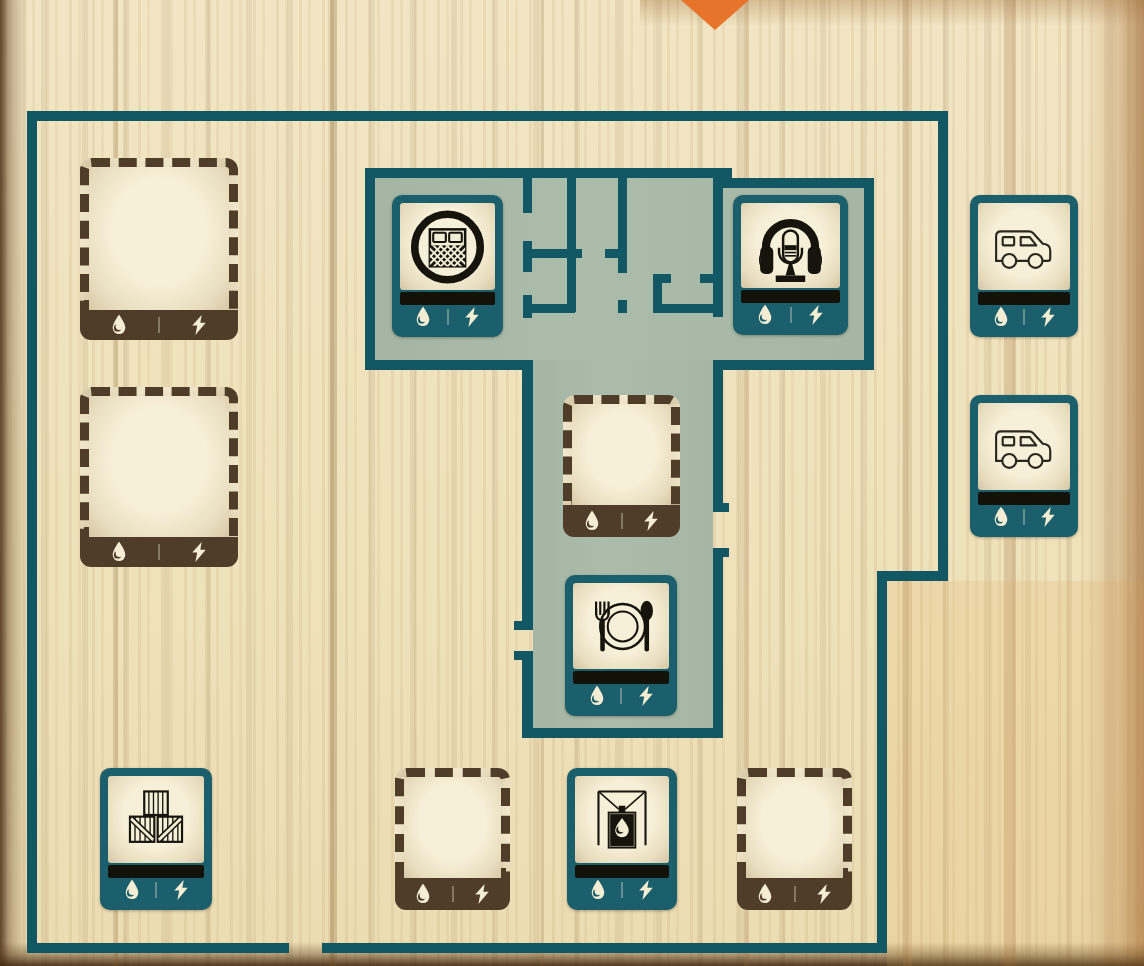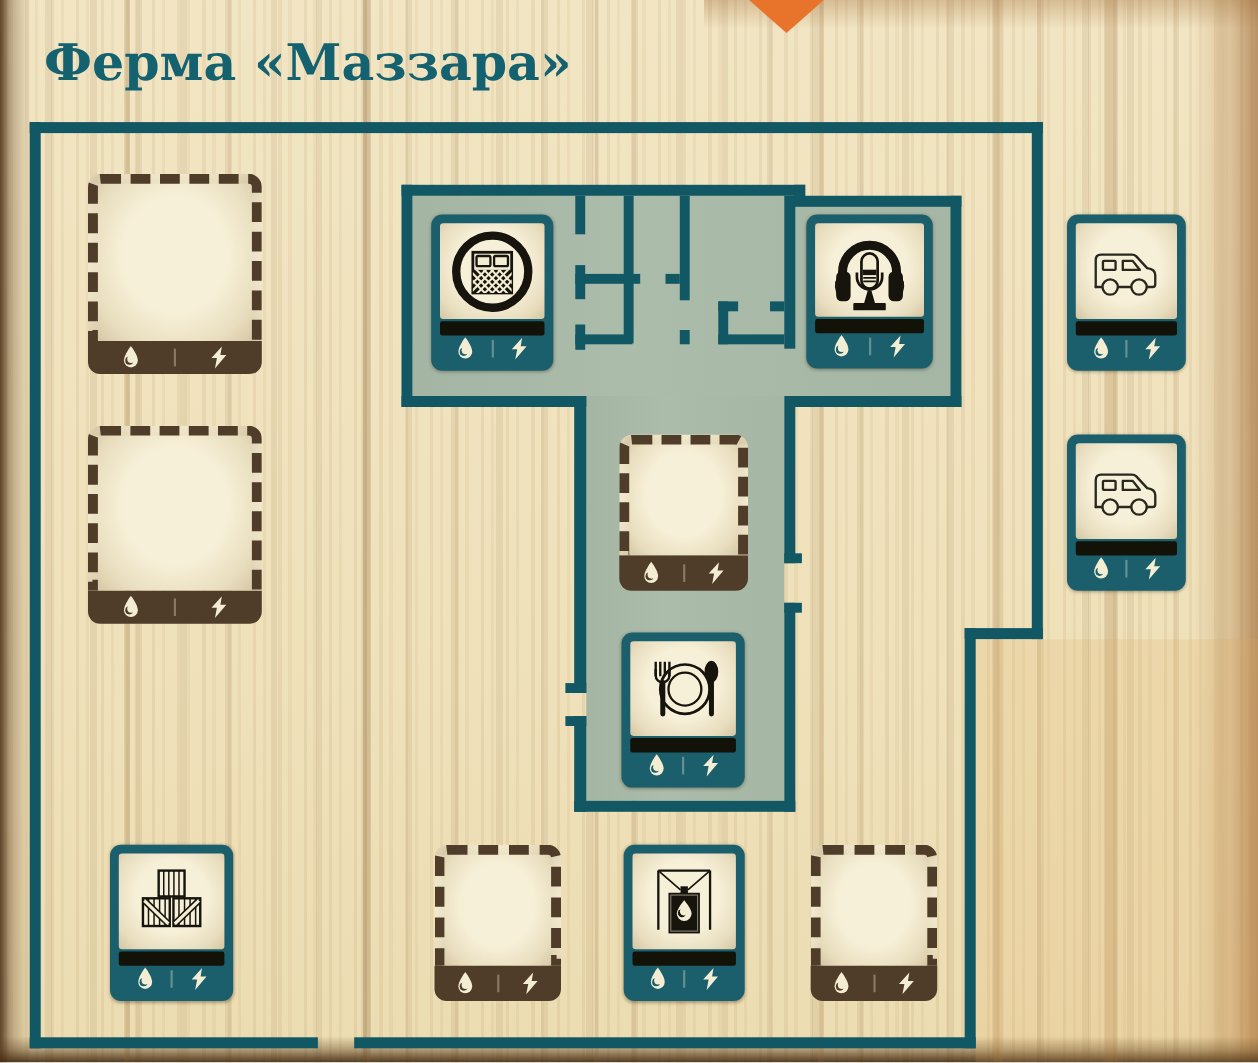--- a/index.html
+++ b/index.html
@@ -48,21 +48,20 @@
     background:linear-gradient(180deg, rgba(150,95,40,0.30), rgba(0,0,0,0));"></div>
   <div class="streak" style="left:113px;width:5px;background:rgba(140,100,50,0.22);"></div>
   <div class="streak" style="left:330px;width:7px;background:rgba(128,88,44,0.26);"></div>
   <div class="streak" style="left:541px;width:3px;background:rgba(128,88,44,0.20);"></div>
   <div class="streak" style="left:744px;width:5px;background:rgba(150,105,55,0.20);"></div>
   <div class="streak" style="left:903px;width:9px;background:rgba(160,115,60,0.18);"></div>
   <div class="streak" style="left:1004px;width:12px;background:rgba(150,100,48,0.22);"></div>
   <div class="edge" style="left:887px;top:581px;width:257px;height:385px;
     background:rgba(226,166,86,0.16);"></div>
 
-  <h1 id="title">Ферма «Маззара»</h1>
   <div id="diamond" style="border-top: 30px solid rgb(232, 116, 44);"></div>
 
   <div id="floorplan" style="position:absolute;left:0;top:0;width:100%;height:100%;">
 
     <div class="roombg" style="left:375px;top:178px;width:489px;height:182px;"></div>
     <div class="roombg" style="left:533px;top:360px;width:180px;height:368px;"></div>
 
     <div class="wall" style="left:27px;top:111px;width:921px;height:10px;"></div>
     <div class="wall" style="left:27px;top:111px;width:10px;height:842px;"></div>
     <div class="wall" style="left:27px;top:943px;width:262px;height:10px;"></div>

